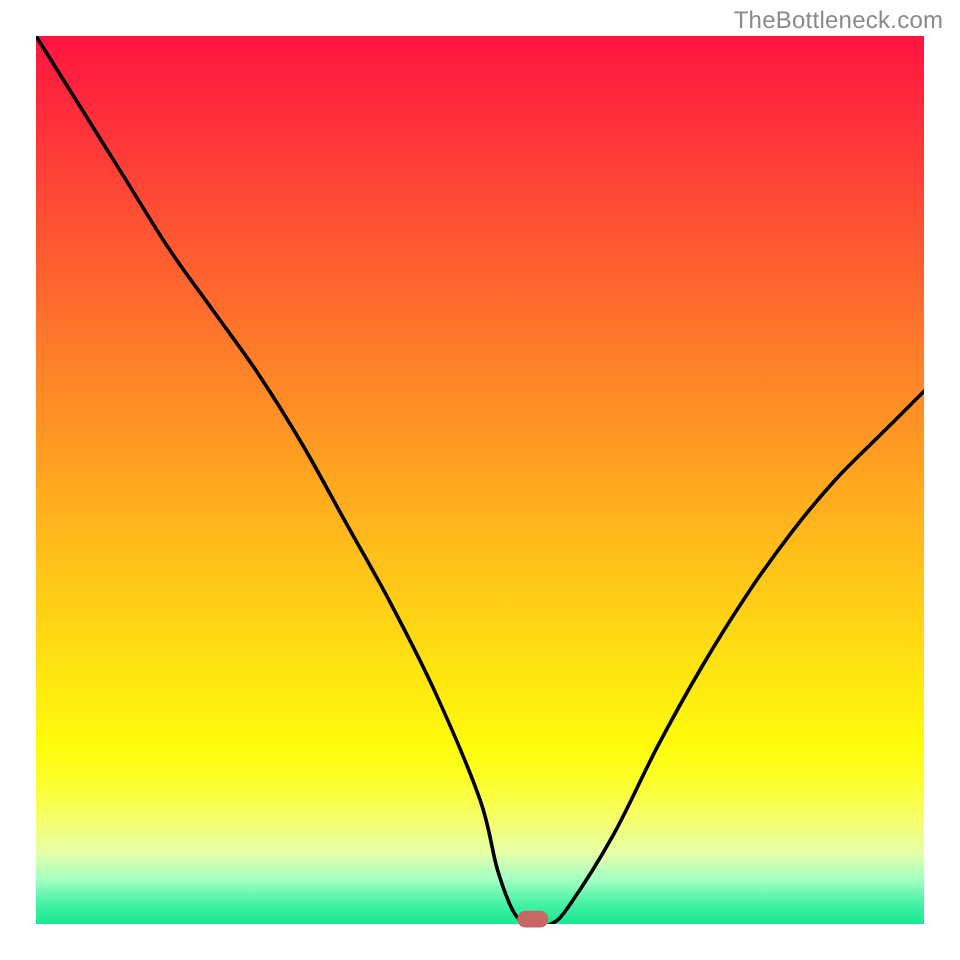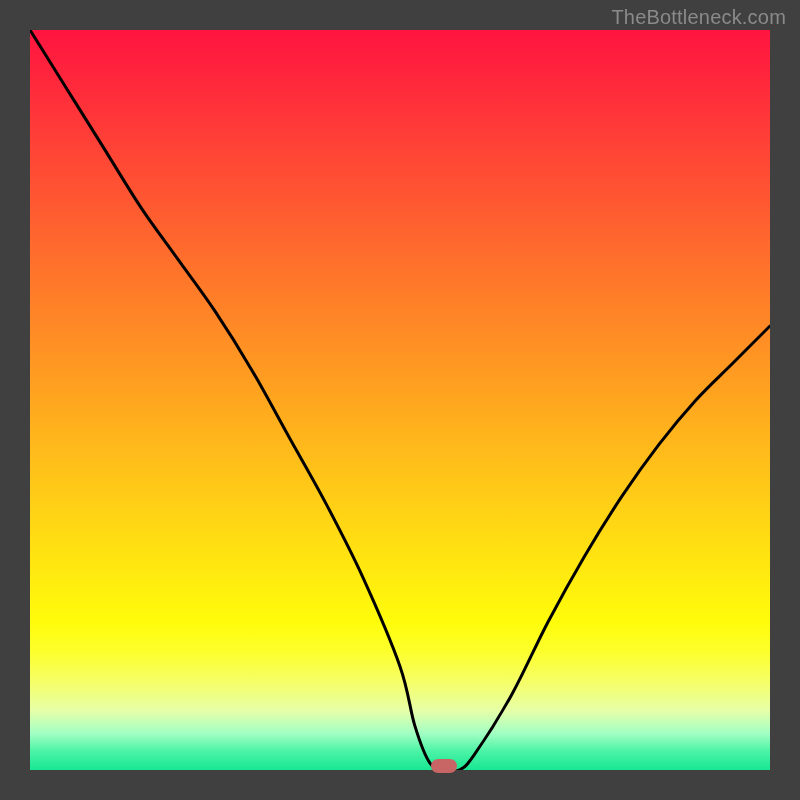--- a/index.html
+++ b/index.html
@@ -8,21 +8,21 @@
     width: 800px;
     height: 800px;
     background: #000;
     overflow: hidden;
     font-family: Arial, Helvetica, sans-serif;
   }
   .frame {
     position: relative;
     width: 800px;
     height: 800px;
-    background: #404040;
+    background: #ffffff;
   }
   .plot {
     position: absolute;
     left: 30px;
     top: 30px;
     width: 740px;
     height: 740px;
     background: linear-gradient(
       to bottom,
       #ff1440 0%,

